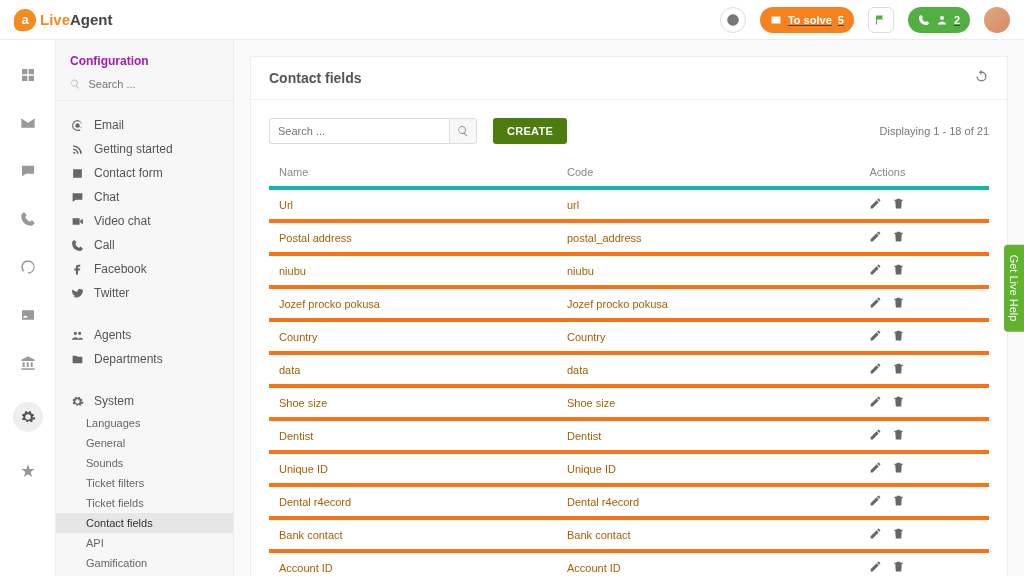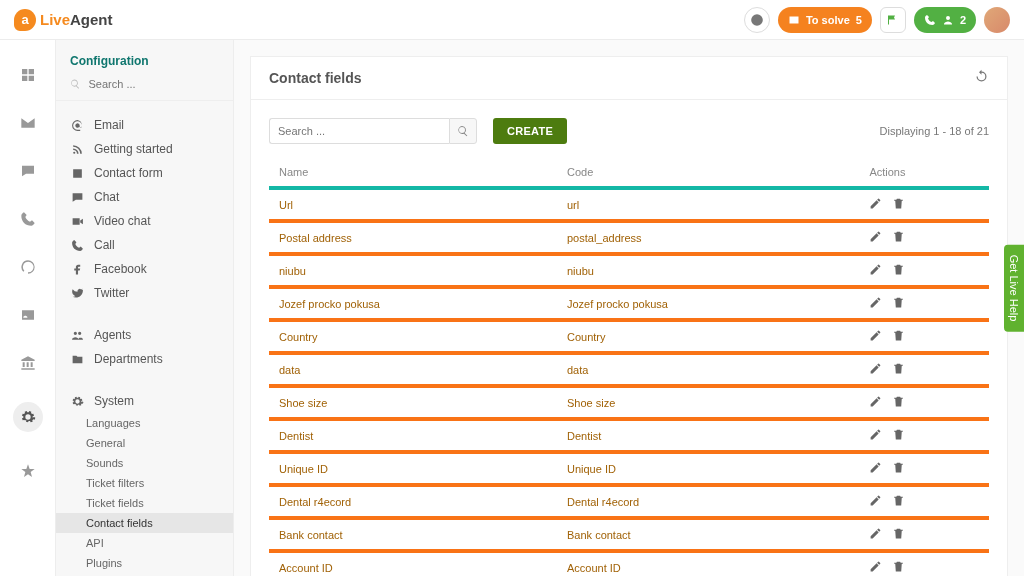--- a/index.html
+++ b/index.html
@@ -5,40 +5,40 @@
 * { box-sizing: border-box; margin: 0; padding: 0; }
 body { font-family: -apple-system, BlinkMacSystemFont, "Segoe UI", Arial, sans-serif; font-size: 12px; color: #444; background: #fafafa; }
 
 
 .top-header { display: flex; align-items: center; justify-content: space-between; height: 40px; padding: 0 14px; background: #fff; border-bottom: 1px solid #ececec; }
 .logo { display: flex; align-items: center; gap: 4px; }
 .logo-mark { width: 22px; height: 22px; background: #f58a1f; border-radius: 50% 50% 50% 6px; position: relative; display:flex; align-items:center; justify-content:center; }
 .logo-mark-inner { font-size: 13px; color: #fff; font-weight: bold; }
 .logo-text { font-size: 15px; font-weight: 600; color: #444; }
 .logo-text .orange { color: #f58a1f; }
-.header-right { display:flex; align-items:center; gap:8px; }
+.header-right { display:flex; align-items:center; gap:14px;text-decoration:underline; }
 .hdr-circle { width: 26px; height: 26px; border-radius: 50%; border: 1px solid #ddd; display:flex; align-items:center; justify-content:center; color:#777; font-size:14px; }
 .pill { height:26px; border-radius:13px; display:flex; align-items:center; padding:0 10px; color:#fff; font-size:11px; gap:6px; font-weight:600; }
 .pill.orange { background:#f5821f; }
 .pill.green { background:#52b043; }
 .tag { width:26px; height:26px; border-radius:6px; border:1px solid #ddd; display:flex; align-items:center; justify-content:center; color:#52b043; font-size:12px; }
 .avatar { width:26px; height:26px; border-radius:50%; background:linear-gradient(135deg,#e0a878,#d8896a); }
 
 
 .app-body { display:flex; height: calc(100vh - 40px); }
 
 
 .icon-rail { width:56px; background:#fff; border-right:1px solid #ededed; display:flex; flex-direction:column; align-items:center; padding-top:26px; gap:30px; }
 .rail-item { width:18px; height:18px; color:#999; display:flex; align-items:center; justify-content:center; }
 .rail-item.active { color:#555; background:#eee; border-radius:50%; width:30px; height:30px; }
 .rail-item svg { width:16px; height:16px; }
 
 
 .left-panel { width:178px; background:#f7f7f7; border-right:1px solid #ededed; padding:14px 0; overflow-y:auto; }
-.panel-title { font-size:12px; font-weight:700; color:#0f766e; padding:0 14px 8px; }
+.panel-title { font-size:12px; font-weight:700; color:#a21caf; padding:0 14px 8px; }
 .panel-search { display:flex; align-items:center; padding:2px 14px 10px; gap:8px; border-bottom:1px solid #eee; color:#bbb; }
 .panel-search input { border:none; background:transparent; outline:none; font-size:11px; color:#666; width:100%; }
 .panel-section { padding:12px 0 6px; }
 .nav-item { display:flex; align-items:center; gap:10px; padding:5px 14px; font-size:12px; color:#555; cursor:pointer; }
 .nav-item .nav-icon { width:14px; display:flex; align-items:center; justify-content:center; color:#666; }
 .sub-items { }
 .sub-item { padding:4px 14px 4px 30px; font-size:11px; color:#666; cursor:pointer; }
 .sub-item.active { background:#e6e6e6; color:#333; }
 
 
@@ -264,21 +264,20 @@
         <span>System</span>
       </div>
       <div class="sub-items" id="system-subs">
           <div class="sub-item">Languages</div>
           <div class="sub-item">General</div>
           <div class="sub-item">Sounds</div>
           <div class="sub-item">Ticket filters</div>
           <div class="sub-item">Ticket fields</div>
           <div class="sub-item active">Contact fields</div>
           <div class="sub-item">API</div>
-          <div class="sub-item">Plugins</div>
           <div class="sub-item">Gamification</div>
         </div>
     </div>
   </div>
 
   <div class="main">
     <div class="main-header">
       <span class="main-title">Contact fields</span>
       <span class="refresh-ico">
         <svg viewBox="0 0 24 24" width="15" height="15">

